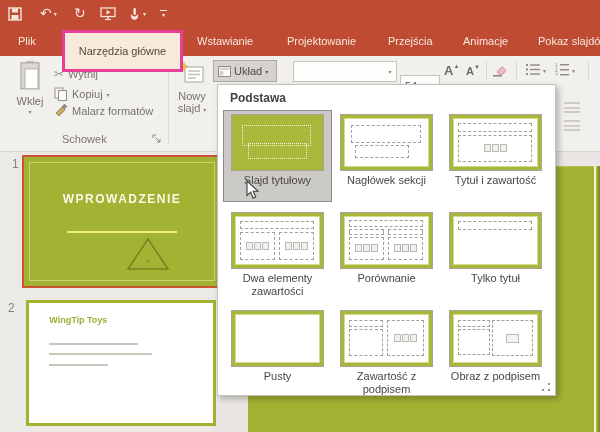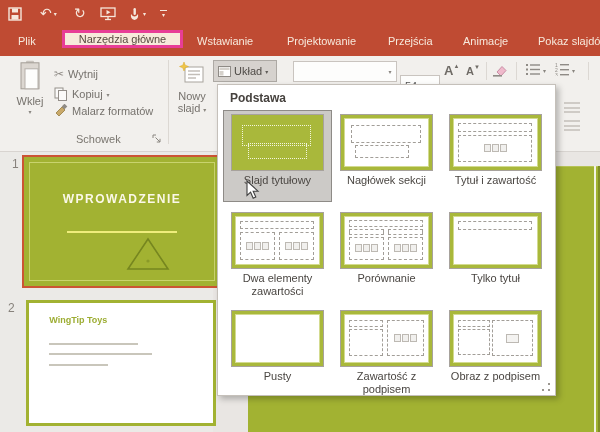--- a/index.html
+++ b/index.html
@@ -11,21 +11,21 @@
   
   .titlebar{position:absolute;left:0;top:0;width:600px;height:27px;background:#BF4B33;}
   .qat{position:absolute;top:0;height:27px;display:flex;align-items:center;color:#F6E7DC;}
   .qat svg{display:block;}
   .glyph{font-size:14px;line-height:27px;color:#F6E7DC;}
   .tiny-arrow{font-size:6px;color:#F6E7DC;margin-left:2px;}
 
   
   .tabrow{position:absolute;left:0;top:27px;width:600px;height:29px;background:#BF4B33;}
   .tab{position:absolute;top:0;height:29px;line-height:29px;color:#F7E9DC;white-space:nowrap;cursor:default;}
-  .active-tab-box{position:absolute;left:62px;top:30px;width:121px;height:18px;z-index:6;
+  .active-tab-box{position:absolute;left:62px;top:30px;width:121px;height:42px;z-index:6;
       background:#F7EADB;border:3px solid #E83D96;display:flex;align-items:center;justify-content:center;
       color:#57493F;white-space:nowrap;}
 
   
   .ribbon{position:absolute;left:0;top:56px;width:600px;height:96px;background:#F2F0ED;
       border-bottom:1px solid #D8D4D0;}
   .ribbon .vdiv{position:absolute;width:1px;background:#DCD8D3;}
   .rlabel{white-space:nowrap;color:#76726D;}
   .rbtn-row{position:absolute;display:flex;align-items:center;gap:4px;white-space:nowrap;}
   .paste-btn{position:absolute;left:8px;top:4px;width:44px;height:68px;display:flex;flex-direction:column;align-items:center;}
@@ -160,21 +160,21 @@
       <span class="rlabel">Kopiuj</span>
       <span style="font-size:6px;color:#8A8680;">▾</span>
     </div>
     <div class="rbtn-row" style="left:54px;top:48px;">
       <svg width="14" height="13" viewBox="0 0 14 13">
         <polygon points="2,9 8,3 11,6 5,12" fill="#C9A96A" stroke="#A38B55"></polygon>
         <rect x="8.5" y="0.5" width="4" height="4" transform="rotate(45 10.5 2.5)" fill="#8F8B86"></rect>
       </svg>
       <span class="rlabel">Malarz formatów</span>
     </div>
-    <span class="grp-label" style="left:76px;top:77px;">Schowek</span>
+    <span class="grp-label" style="left:62px;top:77px;">Schowek</span>
     <svg class="launcher" style="position:absolute;left:152px;top:78px;" width="10" height="10" viewBox="0 0 10 10">
       <path d="M1 4 V1 H4" fill="none" stroke="#8A8680"></path>
       <path d="M3.5 3.5 L8 8 M8 8 V4.8 M8 8 H4.8" fill="none" stroke="#8A8680"></path>
     </svg>
     <div class="vdiv" style="left:168px;top:4px;height:84px;"></div>
 
     <div style="position:absolute;left:172px;top:6px;width:40px;display:flex;flex-direction:column;align-items:center;">
       <svg width="26" height="26" viewBox="0 0 26 26">
         <rect x="6" y="5" width="18" height="15" fill="#FFFFFF" stroke="#A8A39D"></rect>
         <line x1="9" y1="9" x2="21" y2="9" stroke="#C3BEB8" stroke-width="1.5"></line>

